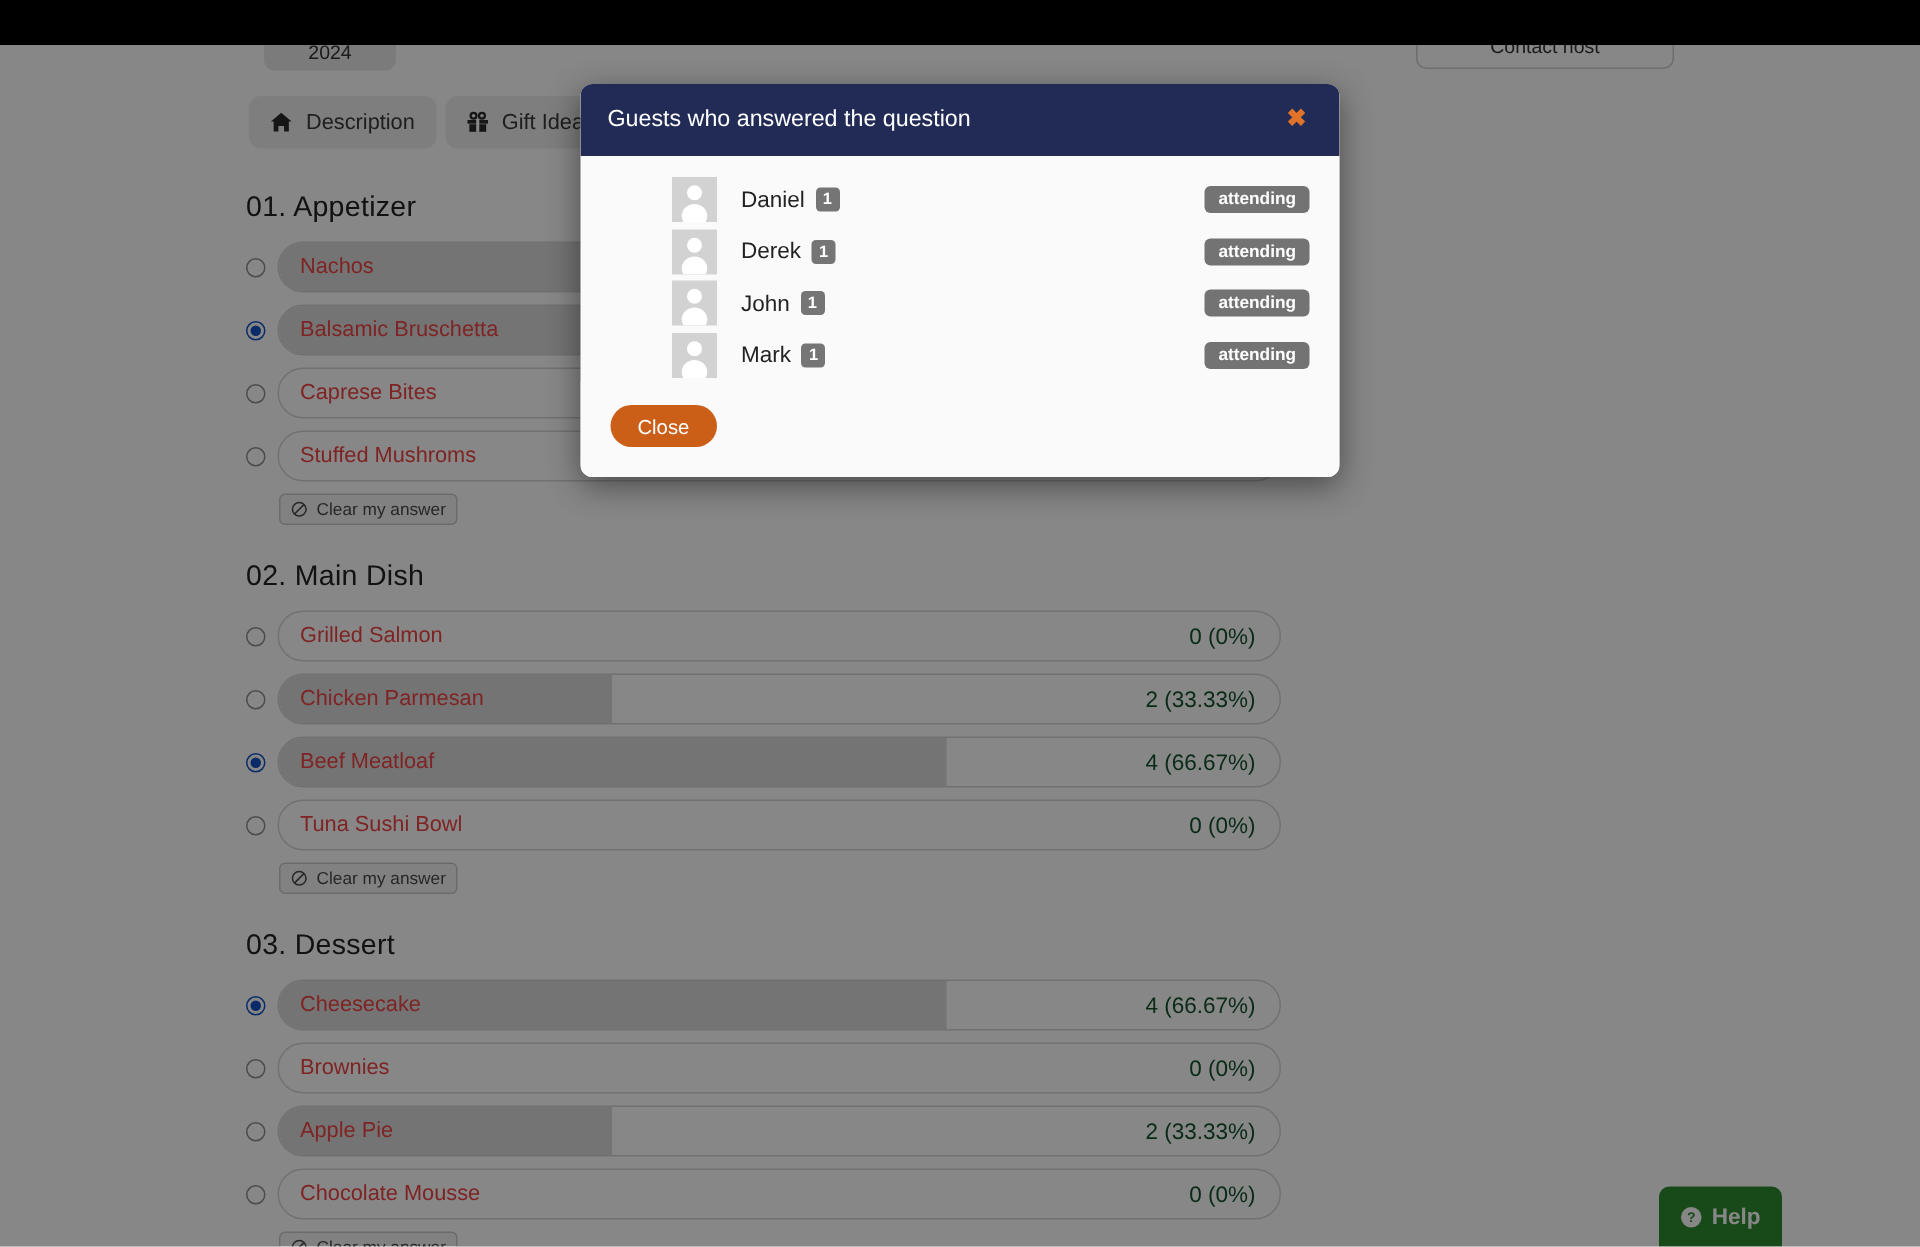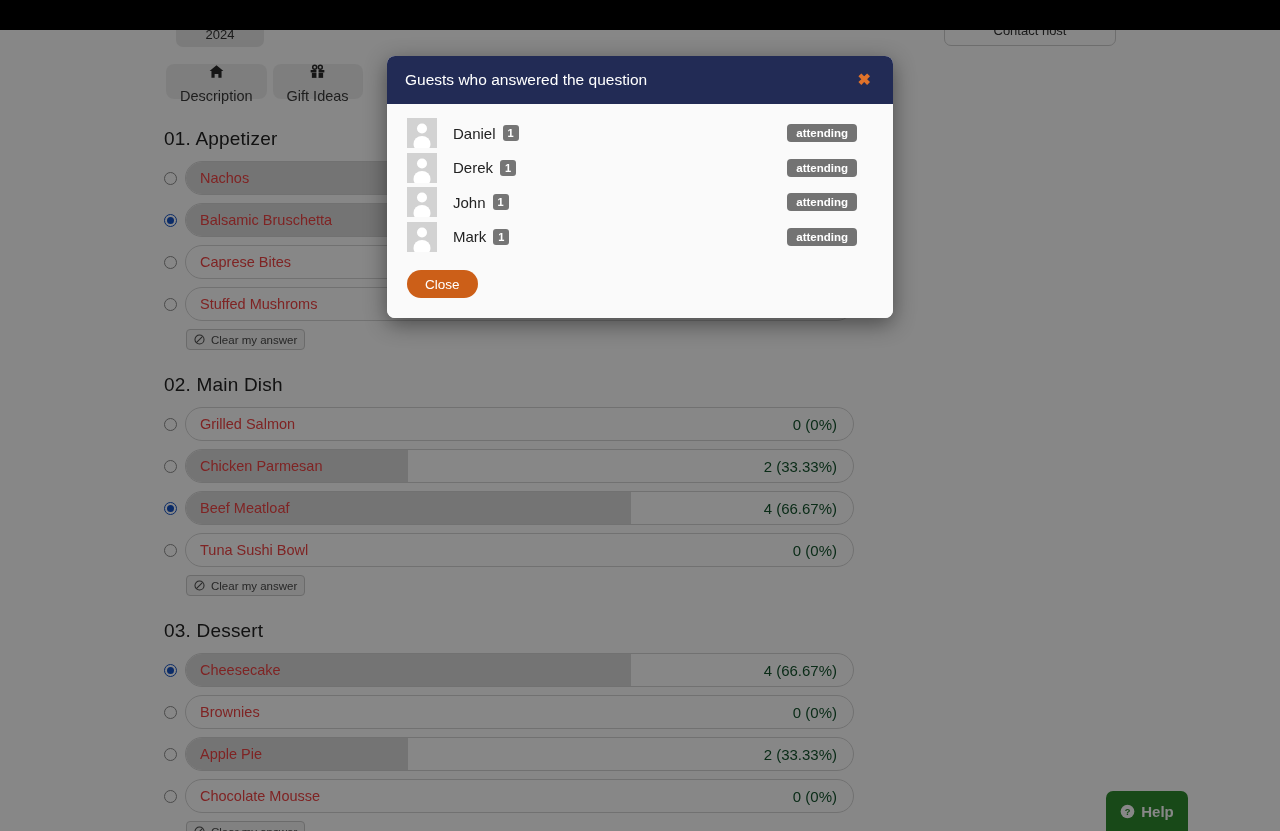--- a/index.html
+++ b/index.html
@@ -42,21 +42,20 @@
     display:flex; gap:6px;
   }
   .tab {
     height:35px;
     padding:0 14px;
     border-radius:8px;
     background:#efefef;
     display:flex; align-items:center; gap:9px;
     font-size:14.5px; color:#3a3a3a;
     white-space:nowrap;
-    flex-direction:column;
   }
   .tab svg { display:block; }
 
   
   .section { position:absolute; left:164px; width:690px; }
   .sec-title {
     font-size:19px; color:#222; font-weight:400;
     margin:0 0 11px 0;
     letter-spacing:.2px;
   }
@@ -171,21 +170,22 @@
   .modal-x {
     color:#e0722a;
     font-size:16px;
     line-height:1;
     font-weight:bold;
     padding:4px 6px;
     cursor:pointer;
   }
   .modal-body {
     background:#fafafa;
-    padding:12px 36px 0 20px;
+    padding:12px 20px 0 20px;
+    margin-left:41px;
   }
   .guest-row {
     display:flex; align-items:center;
     height:34.5px;
   }
   .avatar {
     width:30px; height:30px;
     background:#d2d2d2;
     flex:0 0 auto;
     margin-right:16px;

